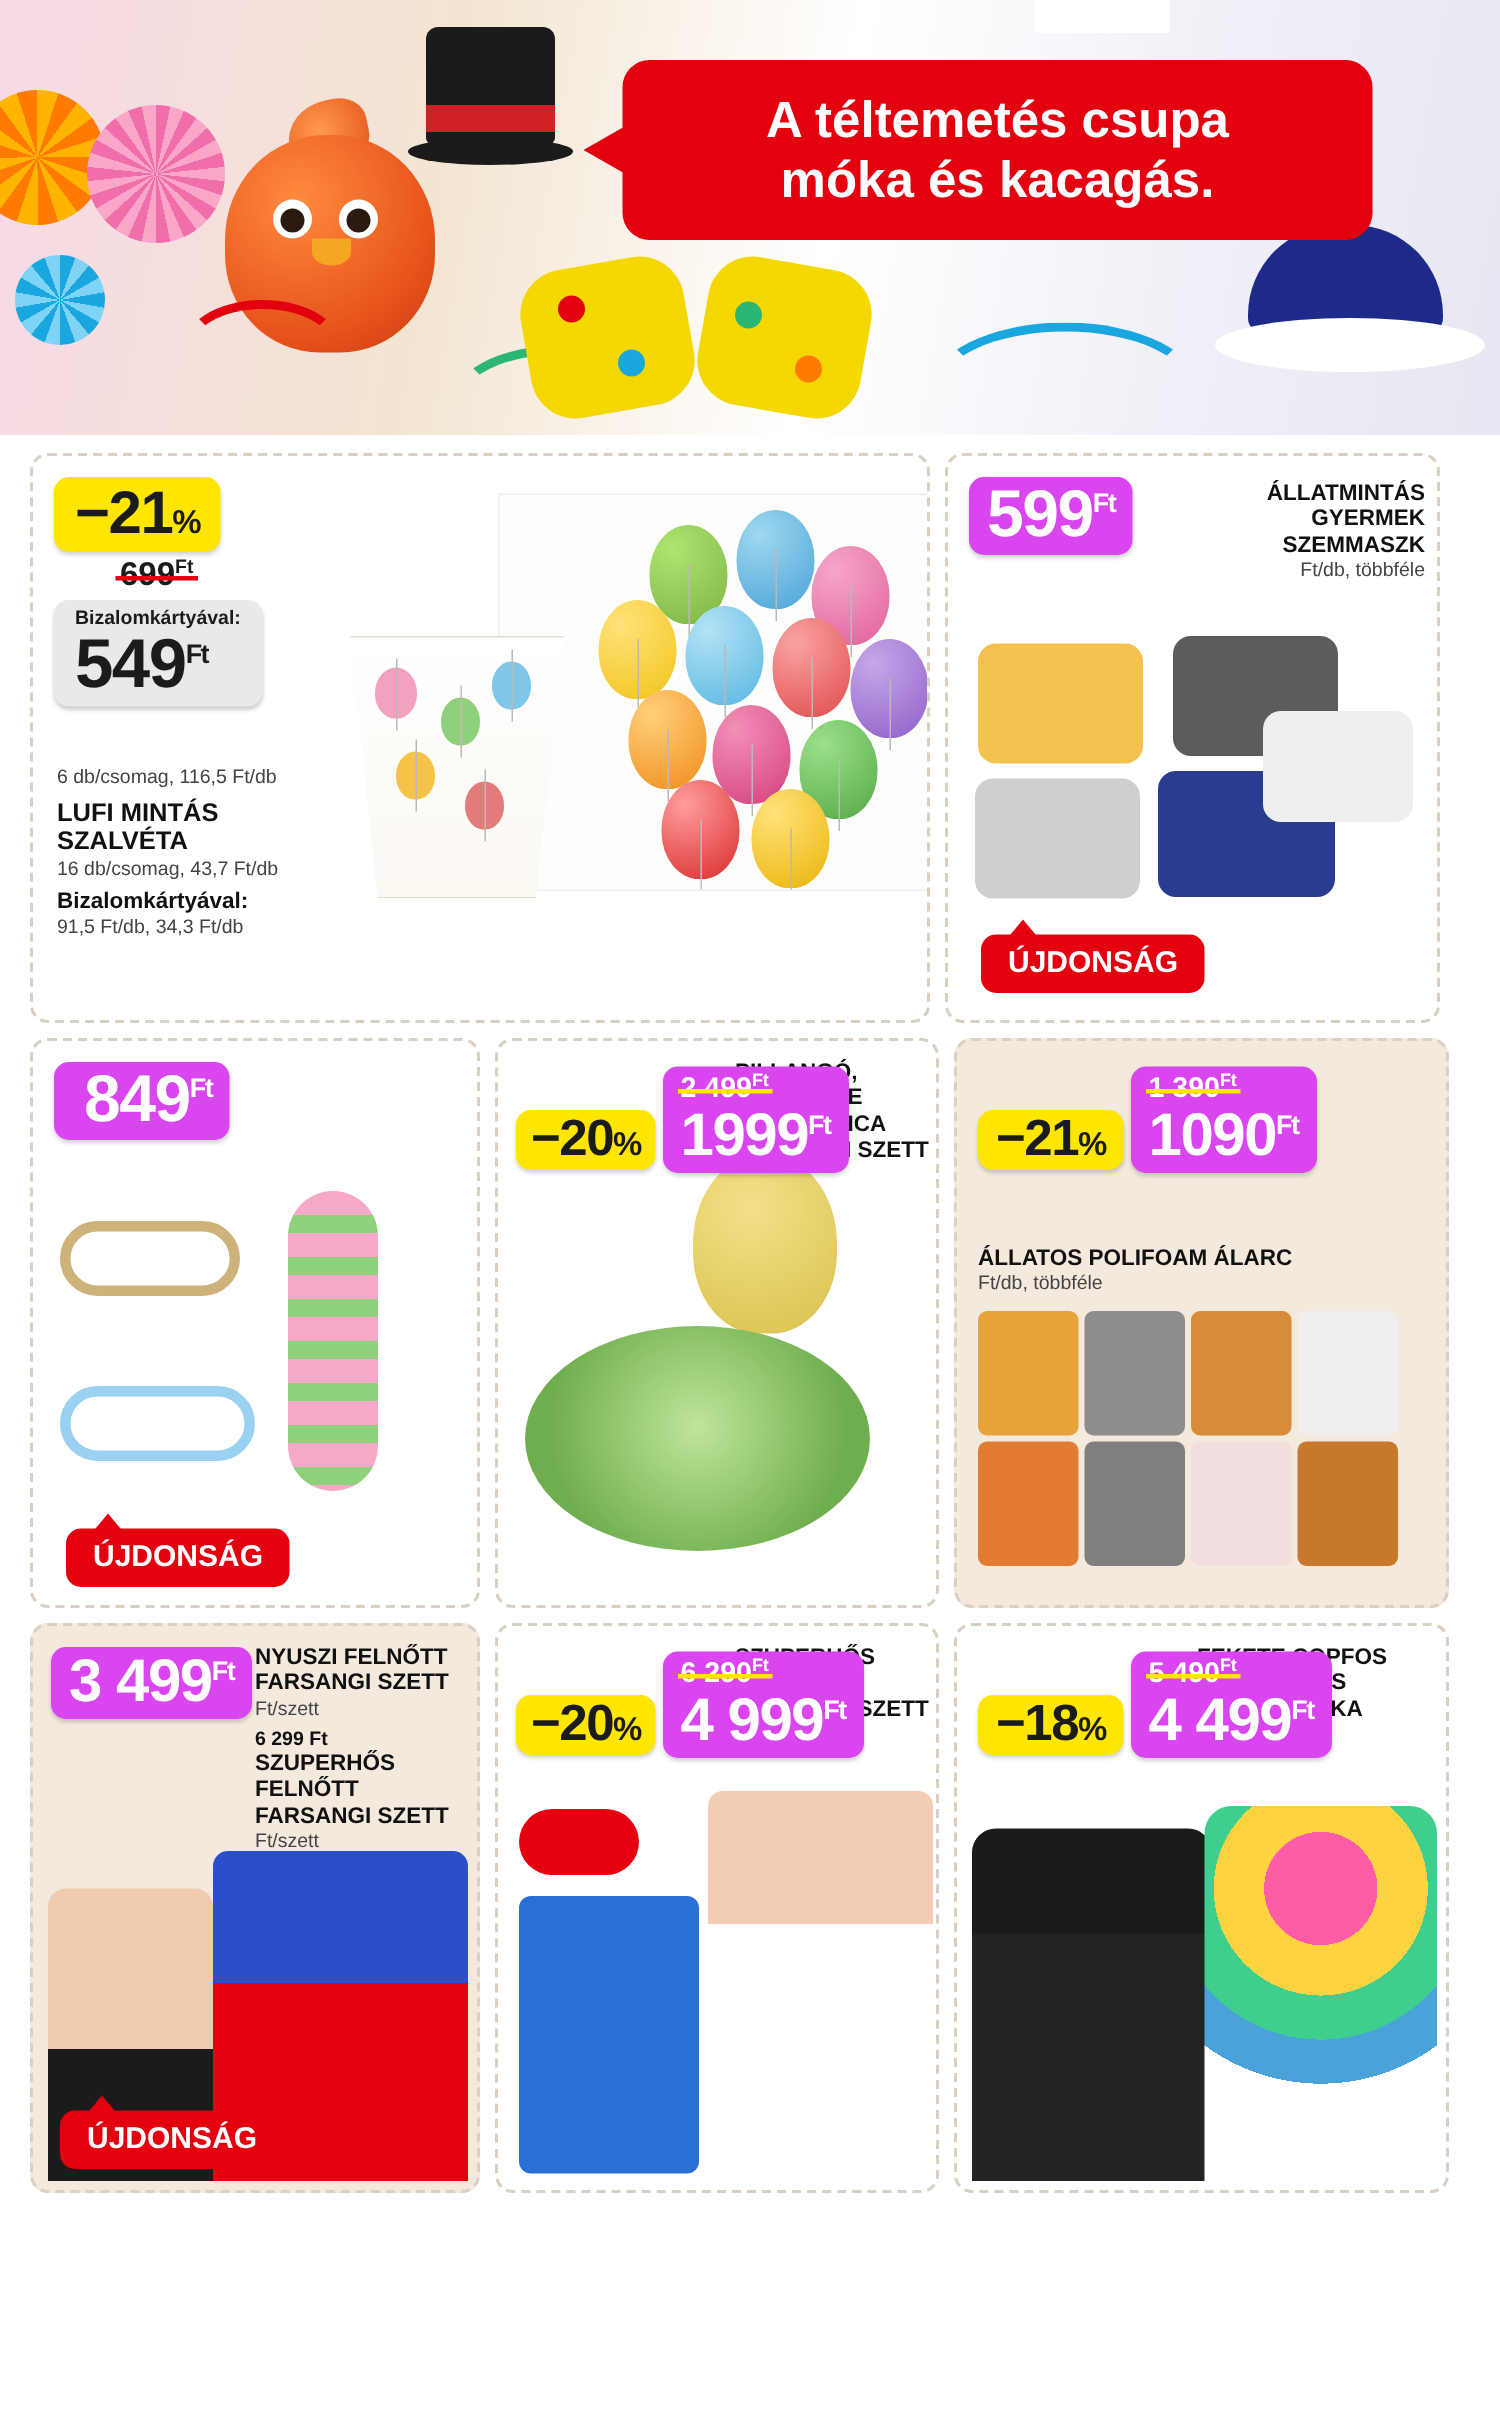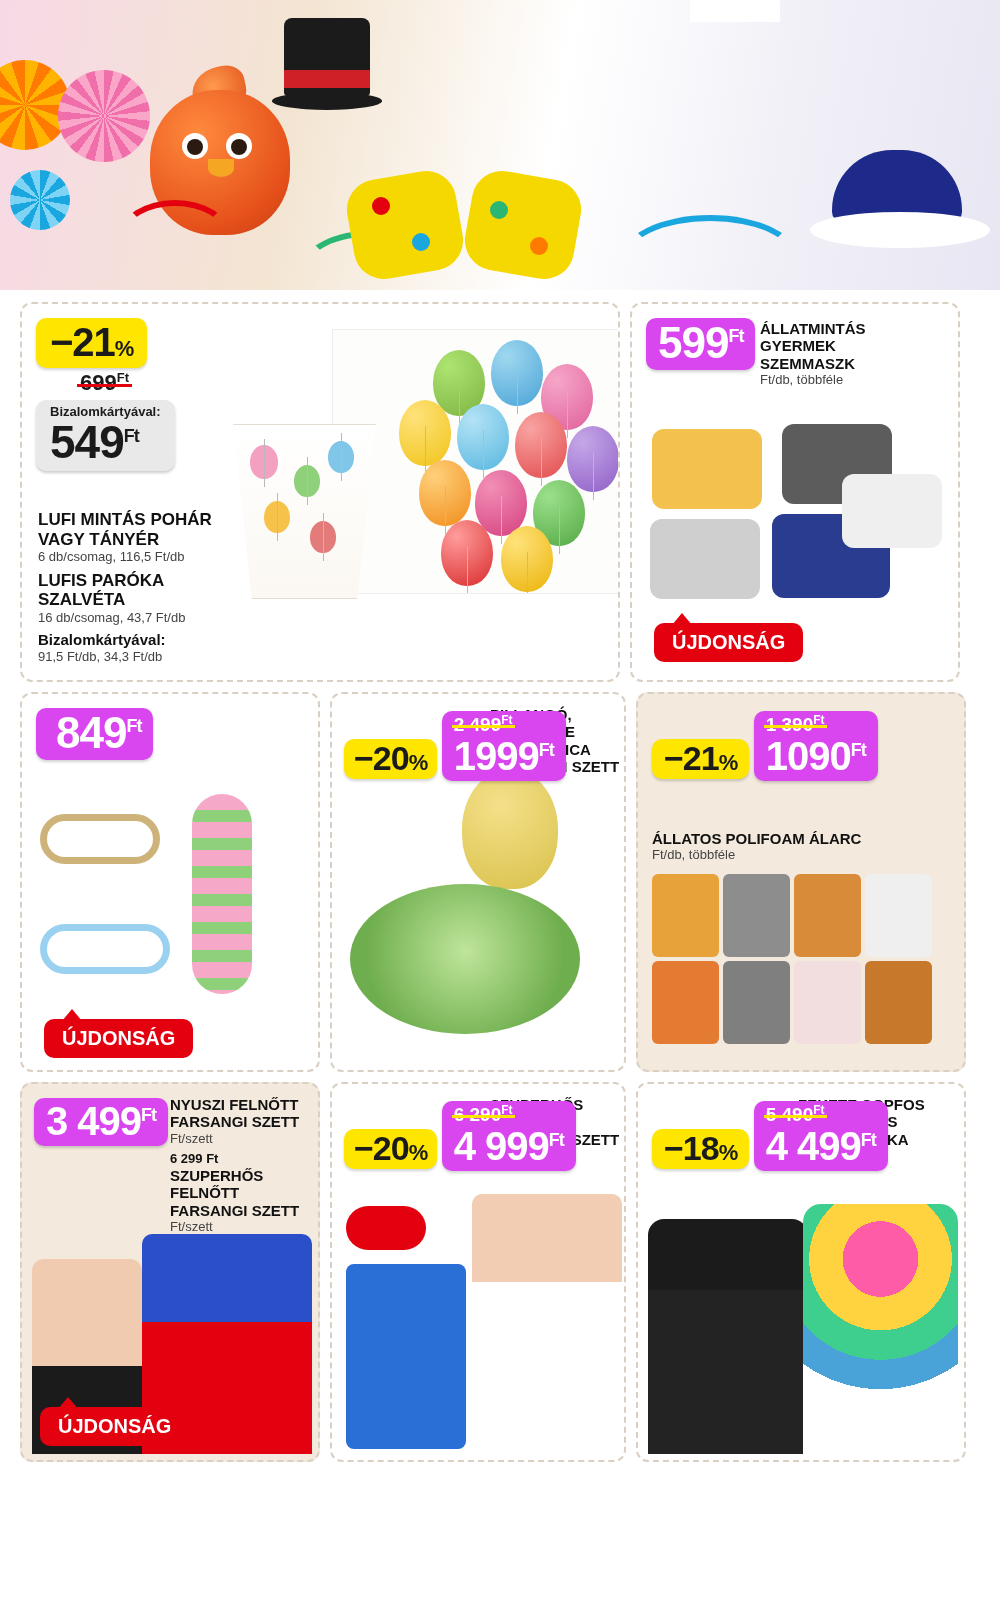--- a/index.html
+++ b/index.html
@@ -201,20 +201,26 @@
     <div class="dot" style="left:62px;top:58px;background:#1aa7e0;"></div>
     <div class="dot" style="left:140px;top:26px;background:#2bb673;"></div>
     <div class="dot" style="left:180px;top:62px;background:#ff7a00;"></div>
   </div>
 
   <div class="bluehat">
     <div class="crown"></div>
       <div class="brim"></div>
   </div>
 
+  <div class="hero-bubble">
+    <div class="txt">
+      <div>A téltemetés csupa</div>
+      <div>móka és kacagás.</div>
+    </div>
+  </div>
 </div>
 
 <div class="sheet">
 
   <div class="row">
 
     <div class="card" id="c1">
       <div class="pricebox" style="left:14px; top:14px;">
         <div class="yellow-badge">
           <span class="pct">−21</span><span class="pct"><small>%</small></span>
@@ -246,40 +252,36 @@
         <div class="stars">
           <div class="bln" style="left:22px;top:20px;width:28px;height:34px;background:#f4a0c0;"></div>
           <div class="bln" style="left:66px;top:40px;width:26px;height:32px;background:#8fd07a;"></div>
           <div class="bln" style="left:100px;top:16px;width:26px;height:32px;background:#7fc6e8;"></div>
           <div class="bln" style="left:36px;top:76px;width:26px;height:32px;background:#f6c24a;"></div>
           <div class="bln" style="left:82px;top:96px;width:26px;height:32px;background:#e47b7b;"></div>
         </div>
       </div>
 
       <div style="position:absolute; left:16px; top:206px; width:270px;">
-        <div class="ptitle" style="font-size:17px;">
-          <div>LUFI MINTÁS POHÁR</div>
-          <div>VAGY TÁNYÉR</div>
-        </div>
         <div class="psub">6 db/csomag, 116,5 Ft/db</div>
         <div class="ptitle" style="font-size:17px; margin-top:6px;">
-          <div>LUFIS PARÓKA</div>
+          <div>LUFI MINTÁS</div>
           <div>SZALVÉTA</div>
         </div>
         <div class="psub">16 db/csomag, 43,7 Ft/db</div>
         <div class="ptitle" style="margin-top:6px;">Bizalomkártyával:</div>
         <div class="psub">91,5 Ft/db, 34,3 Ft/db</div>
       </div>
     </div>
 
     <div class="card" id="c2">
       <div class="red-badge" style="position:absolute; left:14px; top:14px;">
         <span class="num"><span>599</span><sup>Ft</sup></span>
       </div>
-      <div style="position:absolute; left:128px; top:16px; width:190px;">
+      <div style="position:absolute; left:128px; top:16px; width:190px;text-align:right;">
         <div class="ptitle">
           <div>ÁLLATMINTÁS</div>
           <div>GYERMEK</div>
           <div>SZEMMASZK</div>
         </div>
         <div class="psub">Ft/db, többféle</div>
       </div>
 
       <div class="mask" style="left:20px;top:125px;width:110px;height:80px;background:#f2c14e;"></div>
       <div class="mask" style="left:150px;top:120px;width:110px;height:80px;background:#5c5c5c;"></div>

